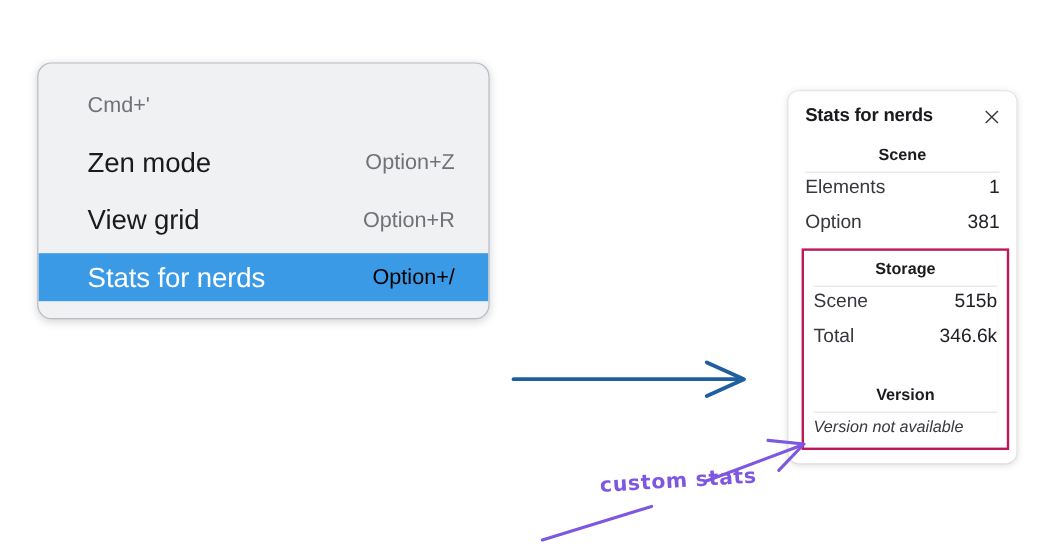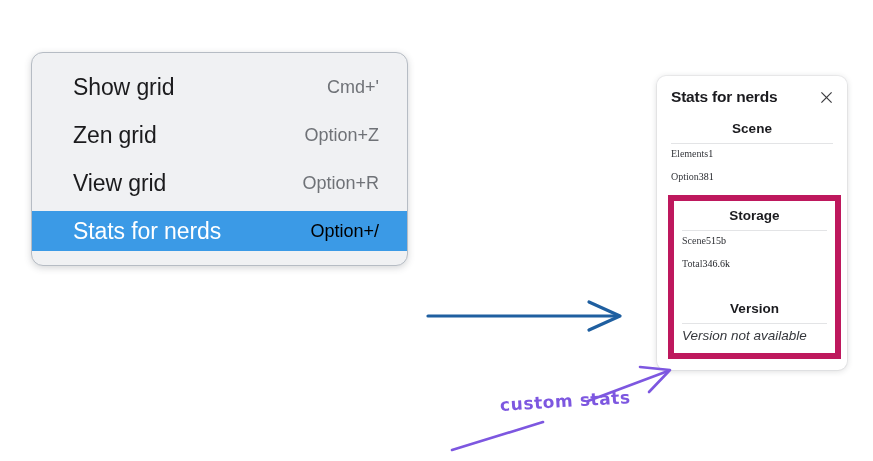--- a/index.html
+++ b/index.html
@@ -110,40 +110,40 @@
     padding: 0 14px;
     margin-bottom: 7px;
   }
   .divider {
     height: 1px;
     background: #e3e4e6;
     margin: 0 14px 5px 14px;
   }
   .stat-row {
     display: flex;
+    justify-content: space-between;
     align-items: baseline;
     padding: 0 14px;
-    font-size: 10px;
+    font-size: 16px;
     color: #36383d;
     line-height: 1;
     margin-bottom: 13px;
-    font-family: Liberation Serif, serif;
   }
   .stat-row .val { color: #202227; }
   .stat-note {
     padding: 0 14px;
     font-size: 13.5px;
     color: #36383d;
     line-height: 1;
     font-style: italic;
   }
 
   
   .highlight-box {
-    border: 6px solid #be185d;
+    border: 2px solid #be185d;
     margin: 0 6px 0 11px;
     padding: 7px 0 10px 0;
     box-sizing: border-box;
   }
   .highlight-box .section-title { padding: 0 8px; }
   .highlight-box .divider { margin-left: 8px; margin-right: 8px; }
   .highlight-box .stat-row { padding: 0 8px; }
   .highlight-box .stat-note { padding: 0 8px; }
   .highlight-box .version-title { margin-top: 32px; }
 
@@ -170,25 +170,24 @@
   }
 </style>
 </head>
 <body>
 
 <div class="menu">
 
 
   <div class="menu-section second">
     <div class="menu-item">
-      <span class="label">Show grid</span>
       <span class="shortcut">Cmd+'</span>
     </div>
     <div class="menu-item">
-      <span class="label">Zen grid</span>
+      <span class="label">Zen mode</span>
       <span class="shortcut">Option+Z</span>
     </div>
     <div class="menu-item">
       <span class="label">View grid</span>
       <span class="shortcut">Option+R</span>
     </div>
     <div class="menu-item highlighted">
       <span class="label">Stats for nerds</span>
       <span class="shortcut">Option+/</span>
     </div>

